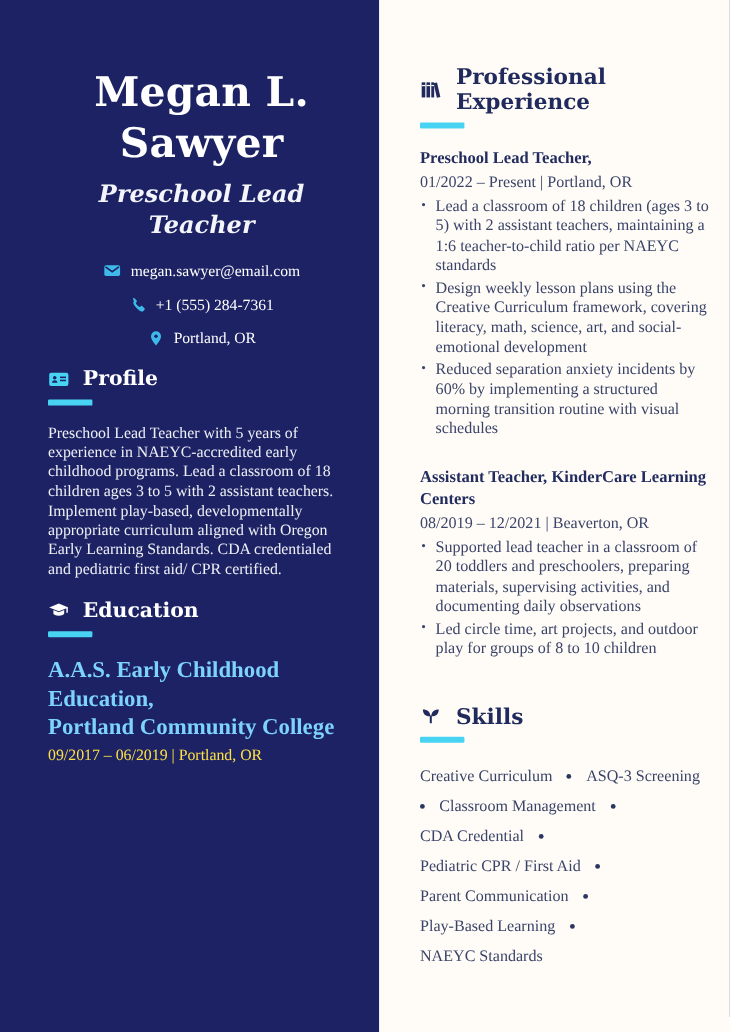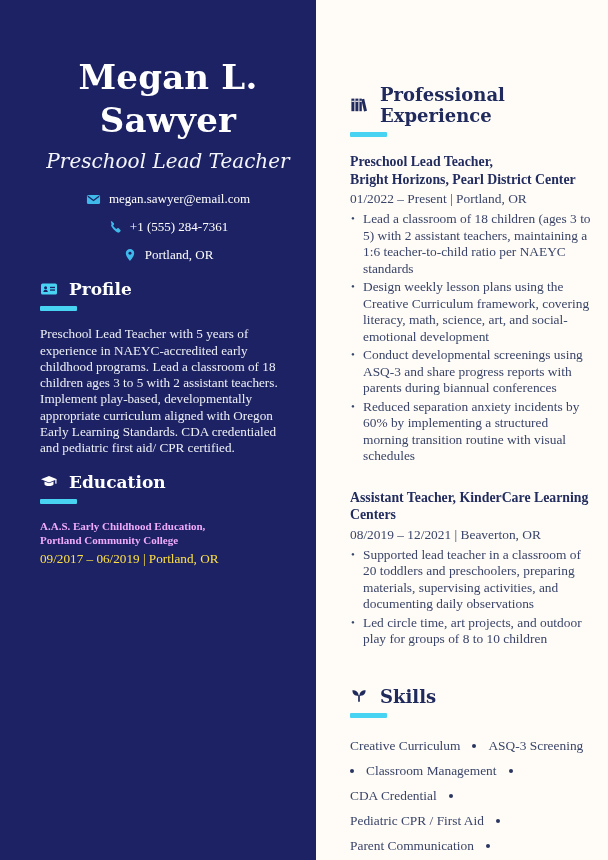--- a/index.html
+++ b/index.html
@@ -14,42 +14,42 @@
     background:#1c2263; color:#ffffff;
     padding:56px 20px 0 40px;
   }
   .name {
     font-family:"DejaVu Serif", serif; font-weight:bold;
     font-size:34px; line-height:1.25; text-align:center; letter-spacing:.2px;
   }
   .person-title {
     font-family:"DejaVu Serif", serif; font-style:italic;
     font-size:20px; line-height:1.32; text-align:center;
-    margin-top:7px; color:#f3f5fb;
+    margin-top:7px; color:#f3f5fb;font-weight:bold;
   }
   .contact { margin-top:17px; display:flex; flex-direction:column; gap:12px; align-items:center; }
   .contact-row { display:flex; align-items:center; gap:8px; font-size:13px; }
   .contact-row svg { flex:none; display:block; }
 
   .s-section { margin-top:16px; }
   .s-head { display:flex; align-items:center; gap:11px;
     font-family:"DejaVu Serif", serif; font-weight:bold; font-size:17px; }
   .s-head svg { flex:none; display:block; }
   .underline { width:37px; height:5px; background:#49d3f2; margin-top:7px; border-radius:1px; }
 
   .profile-text { margin-top:15px; font-size:13.2px; line-height:1.23; color:#eef0f7; }
 
   .edu-block { margin-top:16px; }
-  .edu-degree, .edu-school { font-weight:bold; font-size:11px; line-height:1.26; color:#f0abfc; }
+  .edu-degree, .edu-school { font-weight:bold; font-size:19px; line-height:1.26; color:#7dd3fc; }
   .edu-meta { font-size:13.2px; margin-top:3px; color:#fde047; }
 
   
   .main {
     flex:1; box-sizing:border-box; background:#fffcf7; color:#3a4468;
-    padding:84px 16px 0 34px;
+    padding:54px 16px 0 34px;
   }
   .m-head {
     display:flex; align-items:center; gap:12px; color:#202a5c;
     font-family:"DejaVu Serif", serif; font-weight:bold; font-size:18px;
   }
   .m-head svg { flex:none; display:block; }
   .m-underline { width:37px; height:5px; background:#49d3f2; margin-top:6px; border-radius:1px; }
 
   .job { margin-top:16px; }
   .job + .job { margin-top:24px; }
@@ -157,26 +157,24 @@
               <rect x="5.4" y="4.8" width="3" height="1" fill="#fffcf7"></rect>
               <rect x="9.4" y="4.8" width="2.4" height="1" fill="#fffcf7"></rect>
             </svg>
         </span>
         <span>Professional Experience</span>
       </div>
       <div class="m-underline"></div>
 
       <article class="job">
         <div class="job-title">Preschool Lead Teacher,</div>
-        <div class="job-company">Bright Horizons, Pearl District Center</div>
         <div class="job-meta">01/2022 – Present | Portland, OR</div>
         <ul class="bullets">
             <li>Lead a classroom of 18 children (ages 3 to 5) with 2 assistant teachers, maintaining a 1:6 teacher-to-child ratio per NAEYC standards</li>
             <li>Design weekly lesson plans using the Creative Curriculum framework, covering literacy, math, science, art, and social-emotional development</li>
-            <li>Conduct developmental screenings using ASQ-3 and share progress reports with parents during biannual conferences</li>
             <li>Reduced separation anxiety incidents by 60% by implementing a structured morning transition routine with visual schedules</li>
           </ul>
       </article>
 
       <article class="job">
         <div class="job-title">Assistant Teacher, KinderCare Learning Centers</div>
 
         <div class="job-meta">08/2019 – 12/2021 | Beaverton, OR</div>
         <ul class="bullets">
             <li>Supported lead teacher in a classroom of 20 toddlers and preschoolers, preparing materials, supervising activities, and documenting daily observations</li>

